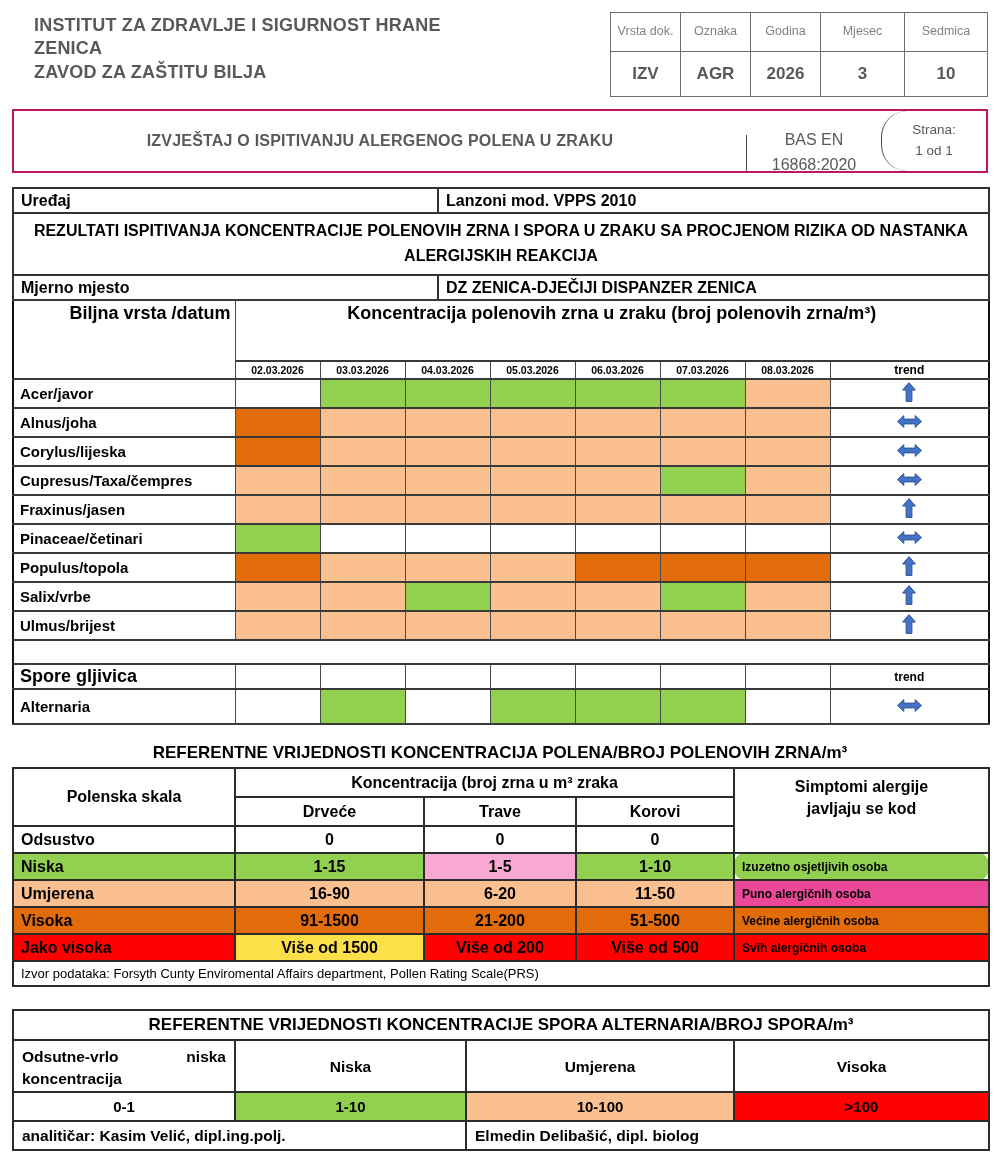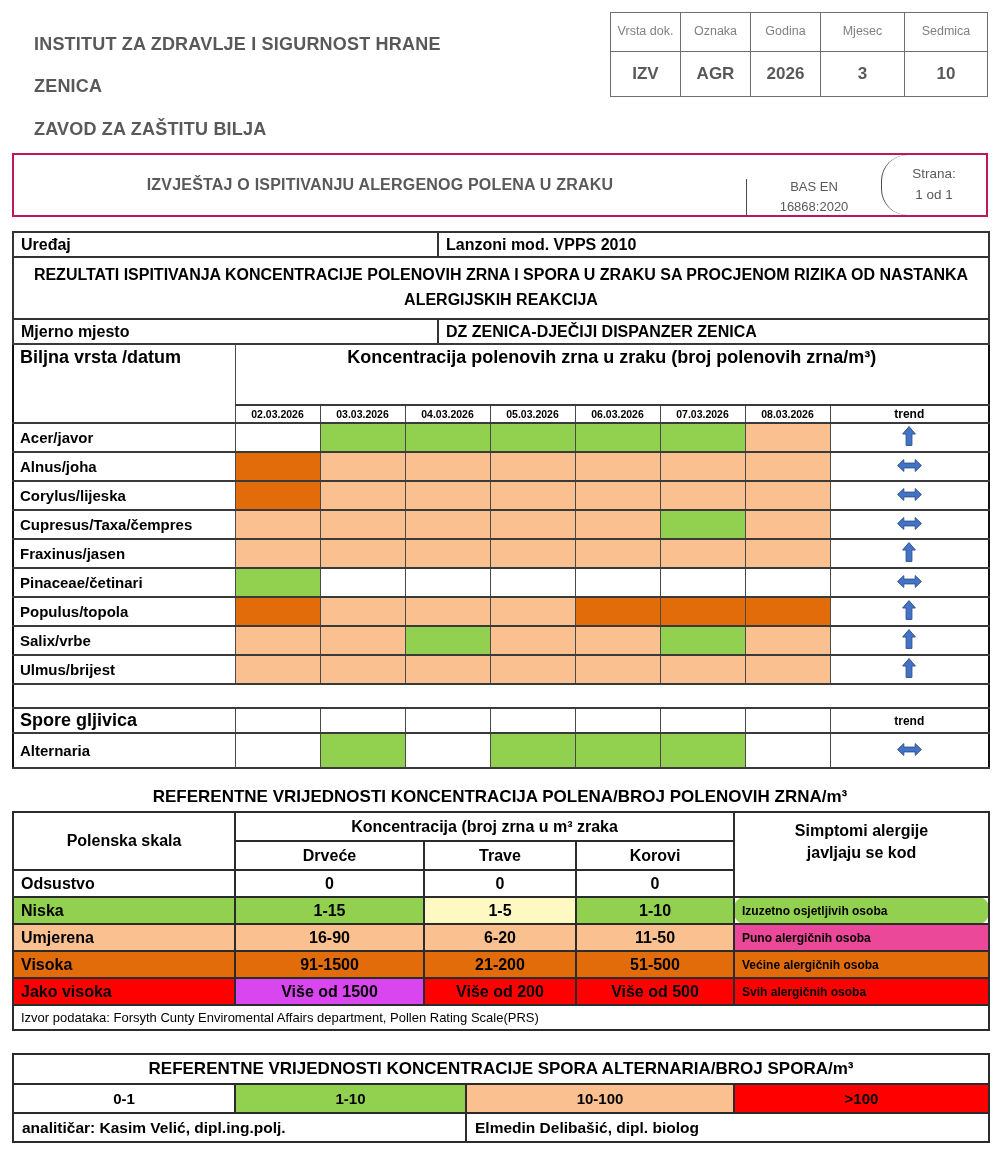--- a/index.html
+++ b/index.html
@@ -2,42 +2,42 @@
 <html><head>
 <meta charset="utf-8">
 <style>
   html,body{margin:0;padding:0;background:#ffffff;}
   body{width:1000px;height:1154px;font-family:"Liberation Sans","DejaVu Sans",sans-serif;color:#000;overflow:hidden;}
   .page{padding:10px 12px 0 12px;width:976px;}
 
   
   .hdr{display:flex;justify-content:space-between;align-items:flex-start;}
   .institute{width:560px;padding:4px 0 0 22px;font-size:18px;font-weight:bold;color:#595959;line-height:1.3;letter-spacing:.2px;}
-  .institute span{display:block;margin-top:19px;}
+  .institute span{display:block;}
   .doctbl{border-collapse:collapse;table-layout:fixed;width:377px;margin-top:2px;}
   .doctbl th,.doctbl td{border:1px solid #6e6e6e;text-align:center;vertical-align:middle;padding:1px;}
   .doctbl th{font-size:12.5px;font-weight:normal;color:#808080;height:36px;line-height:1.25;}
   .doctbl td{font-size:17px;font-weight:bold;color:#595959;height:42px;}
 
   
   .titlebar{display:flex;border:2px solid #be185d;margin-top:12px;height:60px;}
   .tb-main{flex:1;display:flex;align-items:center;justify-content:center;font-size:16px;font-weight:bold;color:#595959;letter-spacing:.2px;}
   .tb-std,.tb-page{border-left:1px solid #4a4a4a;display:flex;flex-direction:column;justify-content:center;text-align:center;color:#595959;line-height:1.55;}
-  .tb-std{width:134px;font-size:13px;margin-top:24px;}
+  .tb-std{width:134px;font-size:16px;margin-top:24px;}
   .tb-page{width:104px;font-size:13.5px;border-radius:26px;}
 
   
   table.blk{border-collapse:collapse;table-layout:fixed;width:976px;border:2px solid #111;}
   .infotbl{margin-top:14px;}
   .infotbl td{border:2px solid #333;font-weight:bold;font-size:16px;padding:1px 7px;height:21px;vertical-align:middle;}
   .results-title{text-align:center !important;font-size:18px;height:56px !important;line-height:1.55;padding:2px 18px !important;}
 
   .gridtbl{margin-top:-2px;}
   .gridtbl td{border:1px solid #4a4a4a;border-top:2px solid #3a3a3a;border-bottom:2px solid #3a3a3a;overflow:hidden;}
-  .axis-cell{vertical-align:top;font-size:18px;font-weight:bold;padding:2px 4px 0 6px;}
+  .axis-cell{vertical-align:top;font-size:18px;font-weight:bold;padding:2px 4px 0 6px;text-align:right;}
   .conc-cell{vertical-align:top;text-align:center;font-size:18px;font-weight:bold;height:56px;padding-top:2px;}
   .date-cell{font-size:10.5px;font-weight:bold;text-align:center;height:16px;padding:0 0;}
   .trend-head{font-size:12px;font-weight:bold;text-align:center;}
   .species-cell{font-size:15px;font-weight:bold;padding:0 6px;height:27px;vertical-align:middle;}
   .trend-cell{text-align:center;vertical-align:middle;}
   .spacer-cell{height:20px;}
   .spore-label-cell{font-size:18px;font-weight:bold;padding:0 6px;height:23px;}
   .spore-name-cell{font-size:15px;font-weight:bold;padding:0 6px;height:33px;vertical-align:middle;}
 
   
@@ -332,41 +332,41 @@
         <tr>
           <td class="ref-label">Odsustvo</td>
           <td class="ref-val">0</td>
           <td class="ref-val">0</td>
           <td class="ref-val">0</td>
           <td class="ref-symptom no-t"></td>
         </tr>
         <tr>
           <td class="ref-label" style="background: rgb(146, 208, 80);">Niska</td>
           <td class="ref-val" style="background: rgb(146, 208, 80);">1-15</td>
-          <td class="ref-val" style="background: #fef9c3;">1-5</td>
+          <td class="ref-val" style="background: #f9a8d4;">1-5</td>
           <td class="ref-val" style="background: rgb(146, 208, 80);">1-10</td>
           <td class="ref-symptom" style="background: rgb(146, 208, 80); border-radius: 11px;">Izuzetno osjetljivih osoba</td>
         </tr>
         <tr>
           <td class="ref-label" style="background: rgb(250, 192, 144);">Umjerena</td>
           <td class="ref-val" style="background: rgb(250, 192, 144);">16-90</td>
           <td class="ref-val" style="background: rgb(250, 192, 144);">6-20</td>
           <td class="ref-val" style="background: rgb(250, 192, 144);">11-50</td>
           <td class="ref-symptom" style="background: #ec4899;">Puno alergičnih osoba</td>
         </tr>
         <tr>
           <td class="ref-label" style="background: rgb(227, 108, 10);">Visoka</td>
           <td class="ref-val" style="background: rgb(227, 108, 10);">91-1500</td>
           <td class="ref-val" style="background: rgb(227, 108, 10);">21-200</td>
           <td class="ref-val" style="background: rgb(227, 108, 10);">51-500</td>
           <td class="ref-symptom" style="background: rgb(227, 108, 10);">Većine alergičnih osoba</td>
         </tr>
         <tr>
           <td class="ref-label" style="background: rgb(255, 0, 0);">Jako visoka</td>
-          <td class="ref-val" style="background: #d946ef;">Više od 1500</td>
+          <td class="ref-val" style="background: #fde047;">Više od 1500</td>
           <td class="ref-val" style="background: rgb(255, 0, 0);">Više od 200</td>
           <td class="ref-val" style="background: rgb(255, 0, 0);">Više od 500</td>
           <td class="ref-symptom" style="background: rgb(255, 0, 0);">Svih alergičnih osoba</td>
         </tr>
       </tbody>
     <tfoot>
       <tr>
         <td colspan="5" class="ref-source">Izvor podataka: Forsyth Cunty Enviromental Affairs department, Pollen Rating Scale(PRS)</td>
       </tr>
     </tfoot>
@@ -376,20 +376,26 @@
     <colgroup>
         <col style="width:222px">
         <col style="width:231px">
         <col style="width:268px">
         <col style="width:255px">
       </colgroup>
     <thead>
       <tr>
         <td colspan="4" class="sr-title">REFERENTNE VRIJEDNOSTI KONCENTRACIJE SPORA ALTERNARIA/BROJ SPORA/m³</td>
       </tr>
+      <tr>
+        <td class="sr-head sr-head-first">Odsutne-vrlo niska koncentracija</td>
+        <td class="sr-head">Niska</td>
+        <td class="sr-head">Umjerena</td>
+        <td class="sr-head">Visoka</td>
+      </tr>
     </thead>
     <tbody>
         <tr>
           <td class="sr-val">0-1</td>
           <td class="sr-val" style="background: rgb(146, 208, 80);">1-10</td>
           <td class="sr-val" style="background: rgb(250, 192, 144);">10-100</td>
           <td class="sr-val" style="background: rgb(255, 0, 0);">&gt;100</td>
         </tr>
       </tbody>
     <tfoot>

